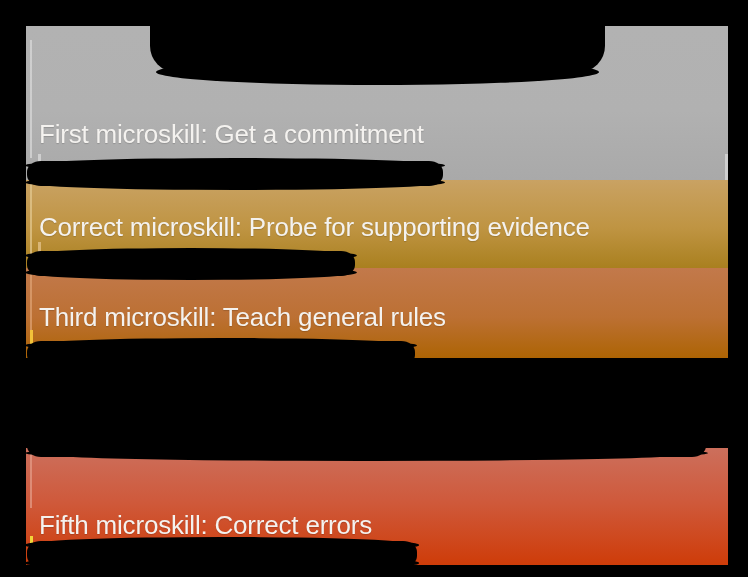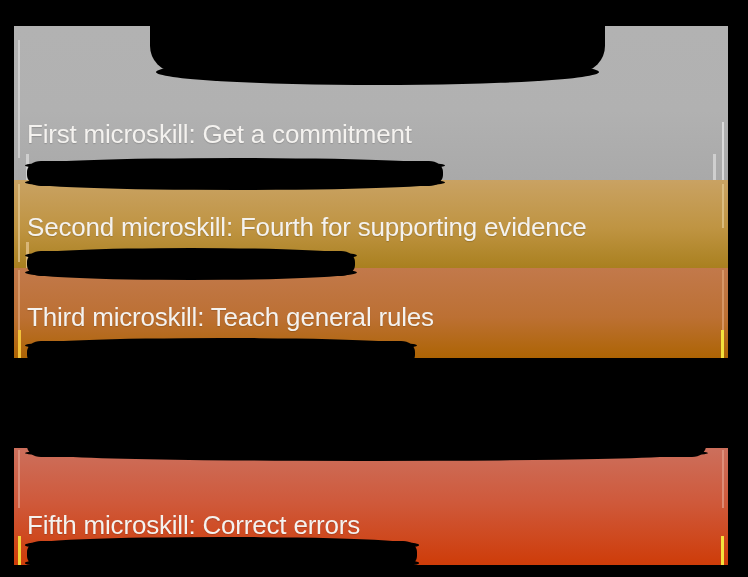--- a/index.html
+++ b/index.html
@@ -27,21 +27,21 @@
     position: absolute;
     left: 14px;
     top: 26px;
     width: 714px;
     height: 539px;
     overflow: hidden;
   }
 
   .band {
     position: absolute;
-    left: 0;
+    left: 12px;
     width: 714px;
     overflow: hidden;
   }
 
   .band-1 { top: 0px;   height: 154px; background: linear-gradient(180deg, #b2b2b2 0%, #b1b1b1 55%, #a9a9a9 100%); }
   .band-2 { top: 154px; height: 88px;  background: linear-gradient(180deg, #c9a263 0%, #bf9442 55%, #a9801f 100%); }
   .band-3 { top: 242px; height: 90px;  background: linear-gradient(180deg, #c2794b 0%, #bc7033 55%, #ad6404 100%); }
   .band-4 { top: 332px; height: 90px;  background: linear-gradient(180deg, #c7664f 0%, #c65a39 55%, #c04a10 100%); }
   .band-5 { top: 422px; height: 117px; background: linear-gradient(180deg, #cc6f5c 0%, #cf5a3c 45%, #ce3c09 100%); }
 
@@ -119,21 +119,21 @@
       <div class="rail rail-right" style="top:96px; height:58px; background:#e8e8e8;"></div>
       <div class="rail-tick" style="left:12px; top:128px; height:26px; background:#cfcfcf;"></div>
       <div class="rail-tick" style="right:12px; top:128px; height:26px; background:#cfcfcf;"></div>
       <div class="heading" style="top:93px;">First microskill:  Get a commitment</div>
     </div>
 
     <div class="band band-2">
       <div class="rail rail-left" style="top:4px; height:78px; background:#e2c78f;"></div>
       <div class="rail rail-right" style="top:4px; height:44px; background:#e2c78f;"></div>
       <div class="rail-tick" style="left:12px; top:62px; height:26px; background:#d9b677;"></div>
-      <div class="heading" style="top:32px;">Second microskill:  Fourth for supporting evidence</div>
+      <div class="heading" style="top:32px;">Correct microskill:  Probe for supporting evidence</div>
     </div>
 
     <div class="band band-3">
       <div class="rail rail-left" style="top:2px; height:60px; background:#dda273;"></div>
       <div class="rail rail-right" style="top:2px; height:60px; background:#dda273;"></div>
       <div class="rail-tick" style="left:4px; top:62px; height:28px; background:#f2c23a;"></div>
       <div class="rail-tick" style="right:4px; top:62px; height:28px; background:#f4e23c;"></div>
       <div class="heading" style="top:34px;text-align:center;">Third microskill:  Teach general rules</div>
     </div>
 

